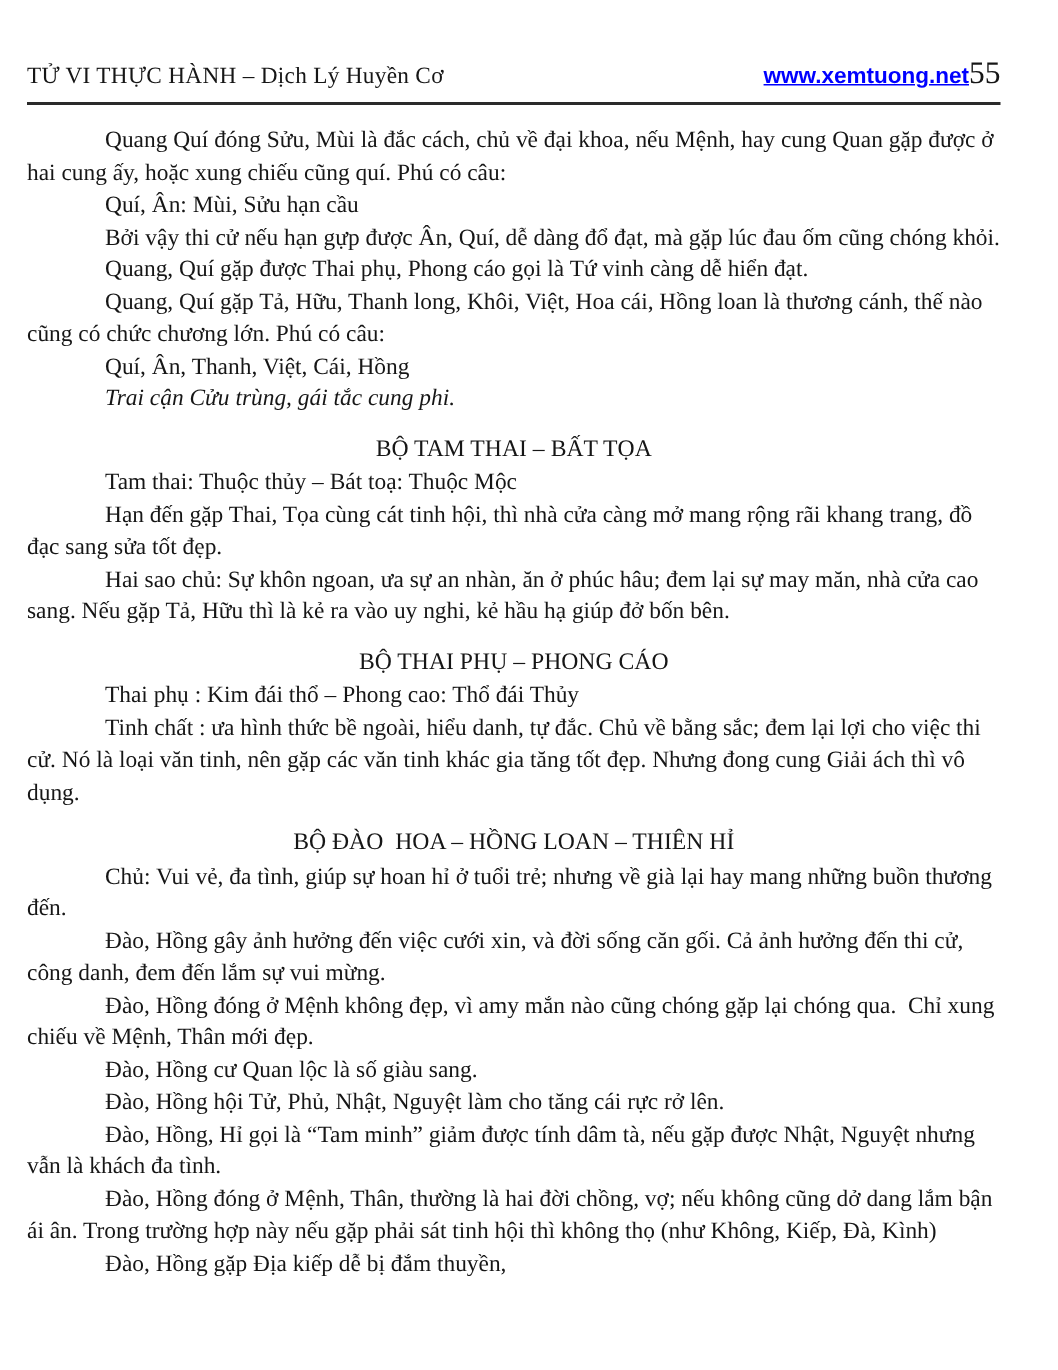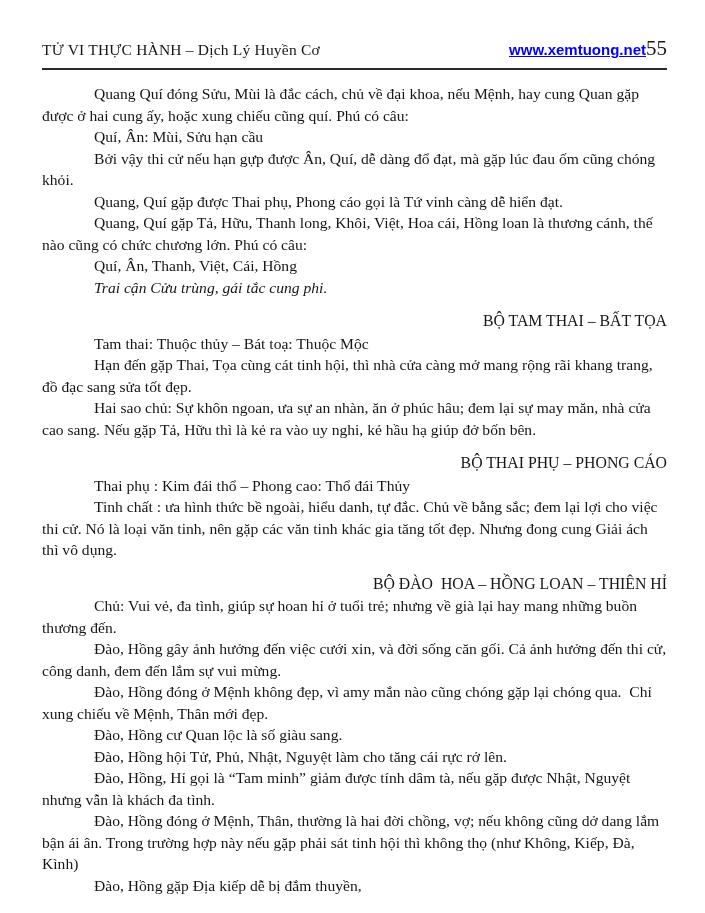--- a/index.html
+++ b/index.html
@@ -9,21 +9,21 @@
     background: #ffffff;
     color: #161616;
     font-family: "Liberation Serif", "DejaVu Serif", serif;
     overflow: hidden;
     box-sizing: border-box;
   }
   .page {
     box-sizing: border-box;
     width: 705px;
     height: 913px;
-    padding: 36px 38px 0 42px;
+    padding: 36px 38px 0 18px;
   }
   .page-header {
     display: flex;
     justify-content: space-between;
     align-items: baseline;
   }
   .page-header .title {
     font-size: 15.5px;
     letter-spacing: 0.2px;
     white-space: nowrap;
@@ -59,21 +59,21 @@
     line-height: 21.5px;
     text-indent: 52px;
     text-align: left;
     white-space: pre-wrap;
   }
   .content p.paragraph.italic { font-style: italic; }
   .content h2.heading {
     margin: 12px 0 1px 0;
     font-size: 15.8px;
     font-weight: normal;
-    text-align: right;
+    text-align: center;
     line-height: 21.5px;
     white-space: pre-wrap;
   }
 </style>
 </head>
 <body>
 
 <div class="page">
   <div class="page-header">
     <span class="title">TỬ VI THỰC HÀNH – Dịch Lý Huyền Cơ</span>

